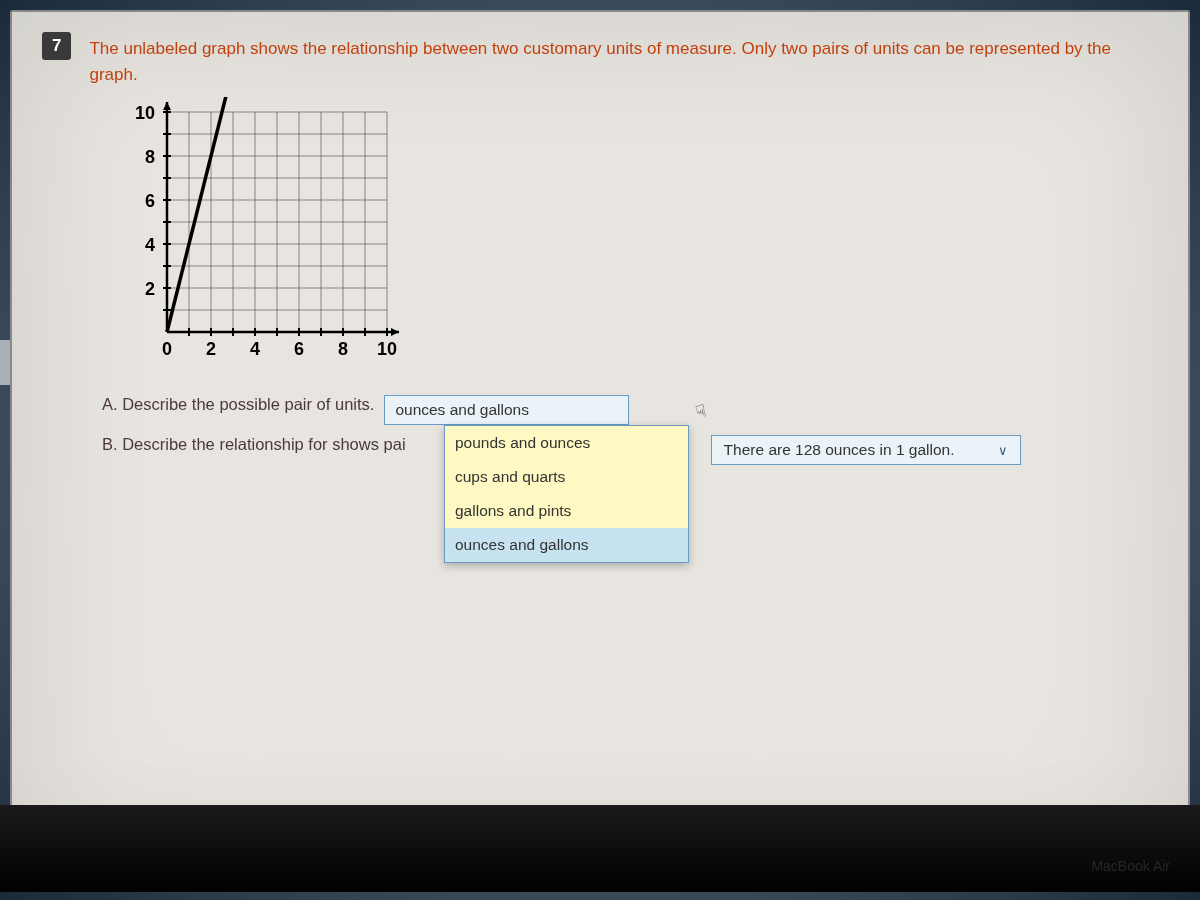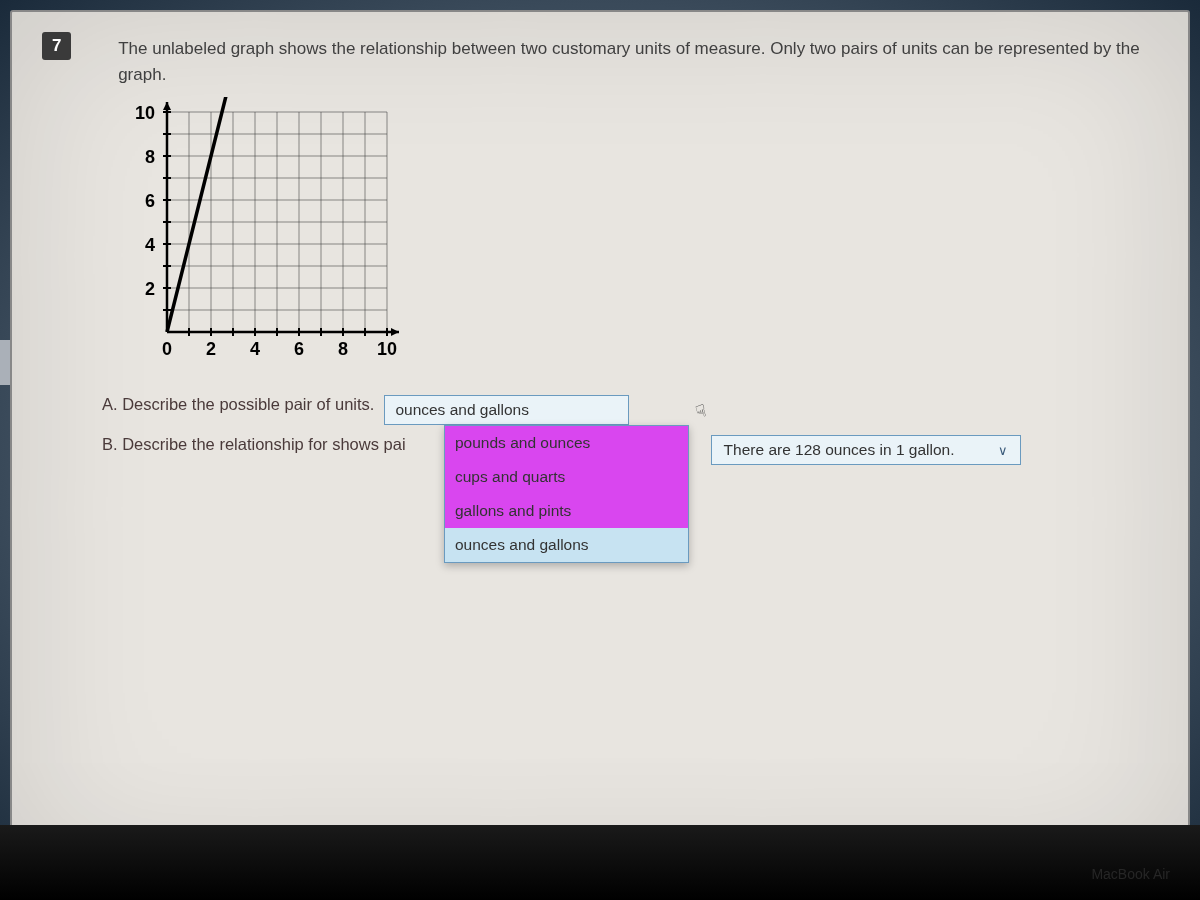--- a/index.html
+++ b/index.html
@@ -41,25 +41,24 @@
     background: #3a3a3a;
     color: #fff;
     font-weight: bold;
     font-size: 17px;
     padding: 4px 10px;
     border-radius: 3px;
     min-width: 28px;
     text-align: center;
   }
   .qtext {
-    color: #404040;
+    color: #c2410c;
     font-size: 17px;
     line-height: 1.5;
     padding-top: 4px;
-    margin-left: 29px;
   }
   .graph-block {
     margin-left: 80px;
     margin-top: 8px;
     position: relative;
     width: 290px;
     height: 280px;
   }
   .graph-svg { display: block; }
   .sub-questions {
@@ -85,21 +84,21 @@
     height: 30px;
     display: flex;
     align-items: center;
   }
   .dropdown-list {
     position: absolute;
     left: 342px;
     top: 30px;
     width: 245px;
     border: 1.5px solid #6a9abf;
-    background: #d946ef;
+    background: #fef9c3;
     box-shadow: 0 3px 8px rgba(0,0,0,0.25);
     z-index: 5;
   }
   .dropdown-option {
     padding: 8px 10px;
     font-size: 15.5px;
     color: #333;
   }
   .dropdown-option.highlight {
     background: #c7e3f2;
@@ -124,22 +123,22 @@
     font-size: 17px;
     color: #333;
     transform: rotate(-15deg);
   }
   .chev {
     color: #3a5a7a;
     font-size: 13px;
   }
   .bottom-bar {
     position: absolute;
-    left: 0; right: 0; bottom: 0;
-    height: 75px;
+    left: 0; right: 0; bottom: 8px;
+    height: 87px;
     background: linear-gradient(#1a1a1a, #000);
   }
   .e-ink-corner {
     position: absolute;
     right: 30px;
     bottom: 18px;
     color: #3a3a3a;
     font-size: 14px;
     opacity: 0.6;
   }

